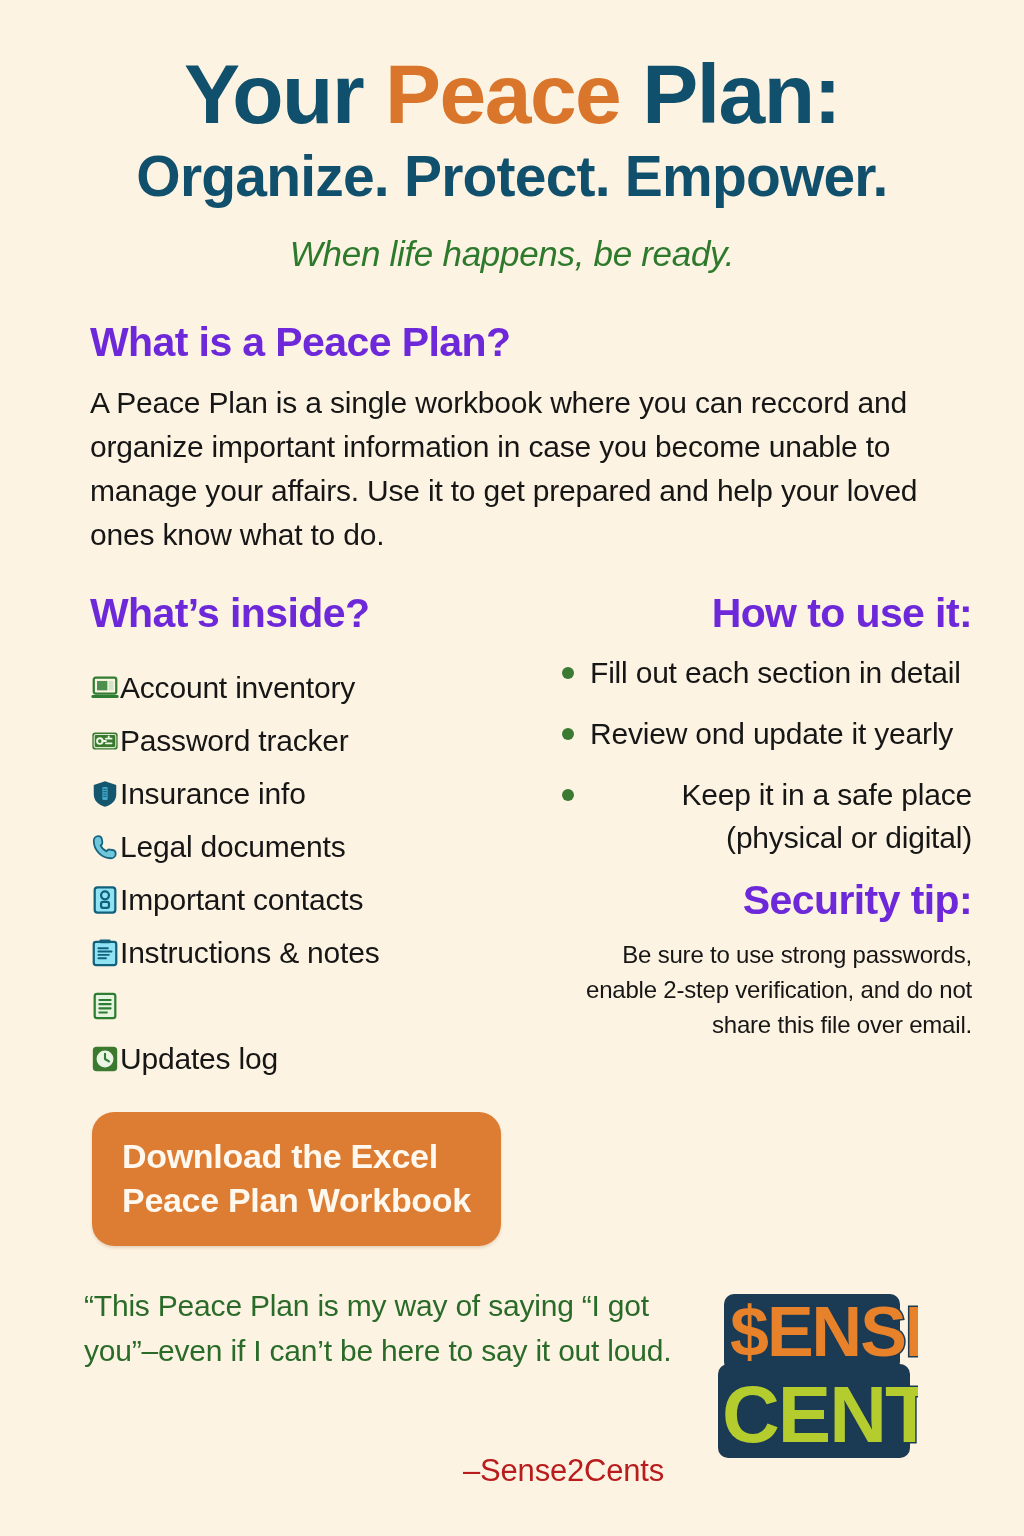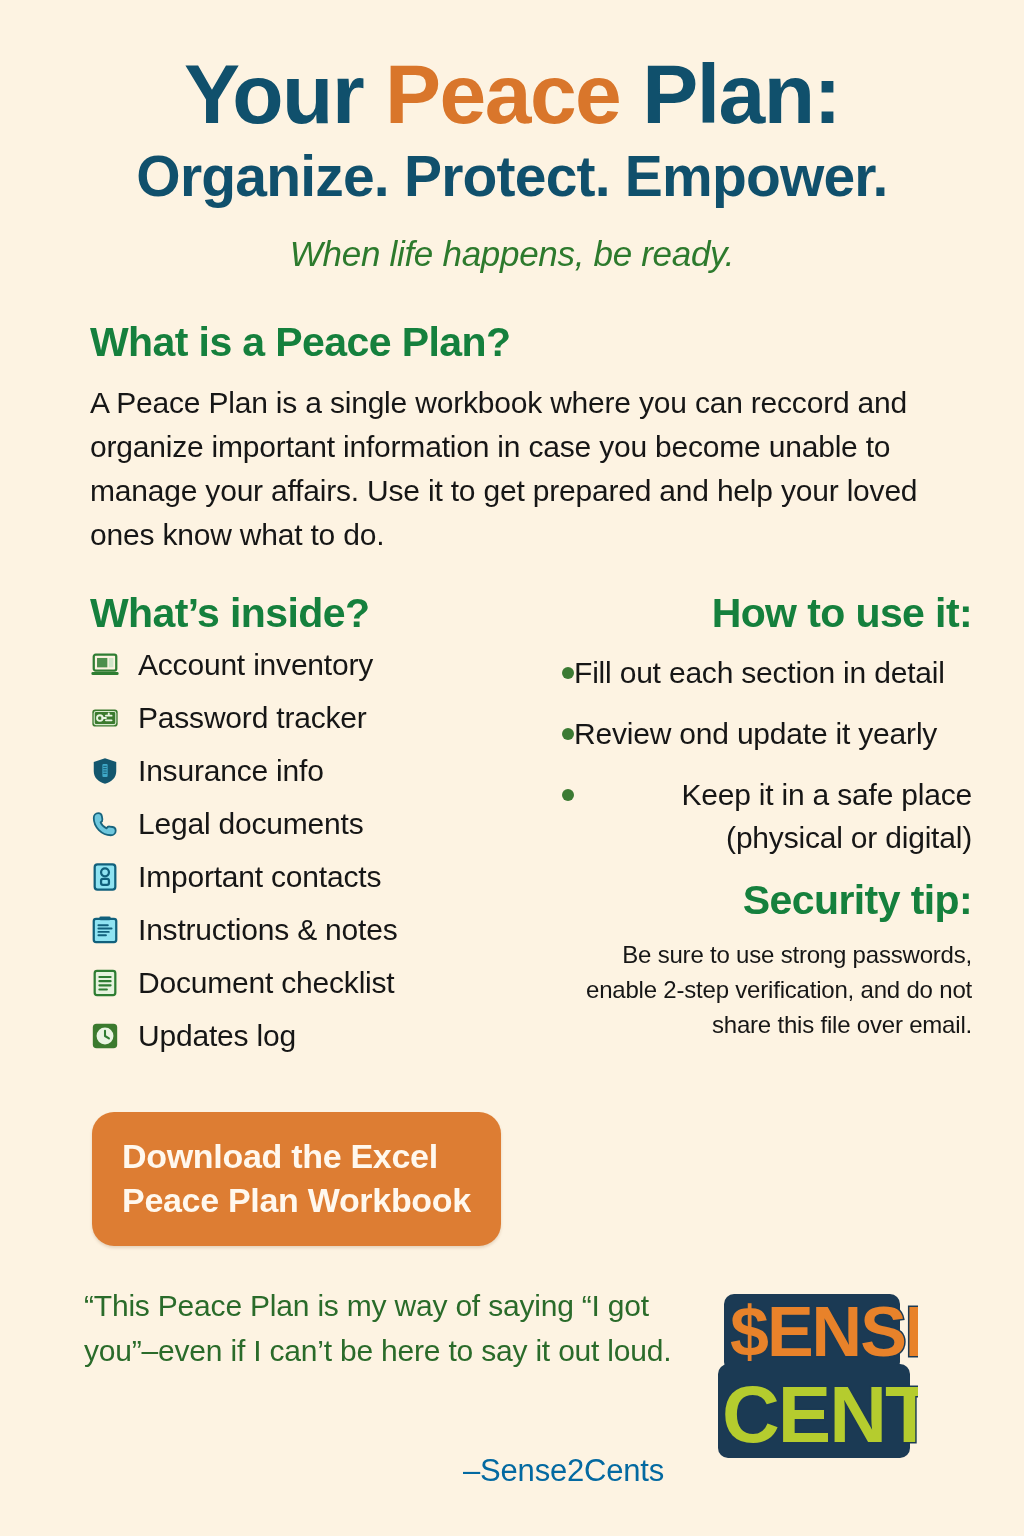--- a/index.html
+++ b/index.html
@@ -60,21 +60,21 @@
   }
 
   
   .intro {
     margin: 46px 80px 0 82px;
   }
 
   .h-green {
     font-size: 41px;
     font-weight: 700;
-    color: #15803d;
+    color: #6d28d9;
     letter-spacing: -0.6px;
     line-height: 1.1;
   }
 
   .intro-body {
     font-size: 30px;
     line-height: 1.47;
     color: #161616;
     margin-top: 16px;
     letter-spacing: -0.2px;
@@ -91,22 +91,21 @@
   .col-right { width: 410px; flex: none; text-align: right; }
 
   
   .inside-list {
     list-style: none;
     margin-top: 14px;
   }
 
   .inside-item {
     display: flex;
-    align-items: flex-start;
-    gap: 18px;
+    align-items: flex-end;
     height: 53px;
   }
 
   .ico {
     width: 30px;
     height: 30px;
     flex: none;
     display: block;
   }
 
@@ -117,20 +116,21 @@
     line-height: 1;
   }
 
   
   .use-list {
     list-style: none;
     margin-top: 16px;
   }
   .use-item {
     display: flex;
+    gap: 16px;
     margin-bottom: 18px;
   }
   .bullet {
     width: 12px; height: 12px;
     border-radius: 50%;
     background: #3B7A33;
     flex: none;
     margin-top: 15px;
   }
   .use-text {
@@ -191,21 +191,21 @@
     letter-spacing: -0.2px;
   }
 
   .attrib {
     position: absolute;
     left: 84px;
     top: 178px;
     width: 580px;
     text-align: right;
     font-size: 31px;
-    color: #0369a1;
+    color: #b91c1c;
     letter-spacing: -0.2px;
   }
 
   .logo {
     position: absolute;
     left: 712px;
     top: 5px;
     width: 206px;
     height: 192px;
   }
@@ -303,21 +303,20 @@
           <span class="inside-label">Instructions &amp; notes</span>
         </li>
 
         <li class="inside-item">
           <span class="ico">
             <svg viewBox="0 0 32 32" width="30" height="30">
               <rect x="5" y="3" width="22" height="26" rx="2.5" fill="#E6F3DE" stroke="#2E7D32" stroke-width="2.4"></rect>
               <path d="M10 9.5 h12 M10 14 h12 M10 18.5 h12 M10 23 h8" stroke="#2E7D32" stroke-width="2.2" stroke-linecap="round"></path>
             </svg>
           </span>
-          <span class="inside-label">Document checklist</span>
         </li>
 
         <li class="inside-item">
           <span class="ico">
             <svg viewBox="0 0 32 32" width="30" height="30">
               <rect x="3" y="3" width="26" height="26" rx="4" fill="#3B7A2E"></rect>
               <circle cx="16" cy="16" r="9" fill="#EAF5E3"></circle>
               <path d="M16 10.5 V16 l4.2 2.6" stroke="#2E7D32" stroke-width="2.2" fill="none" stroke-linecap="round" stroke-linejoin="round"></path>
             </svg>
           </span>

